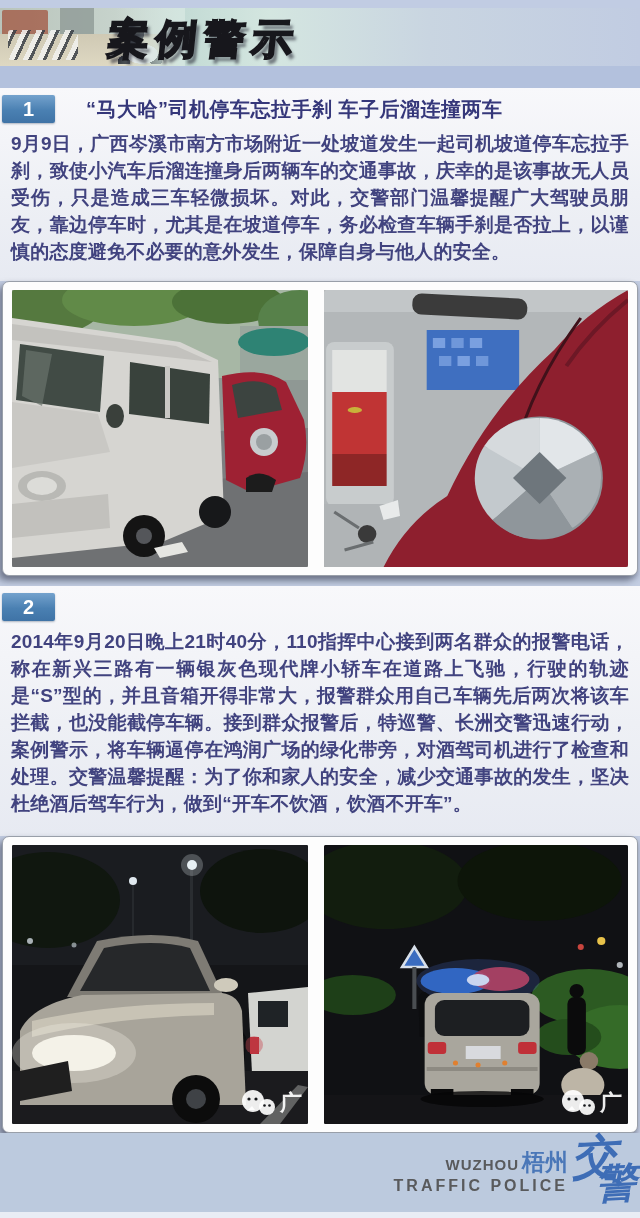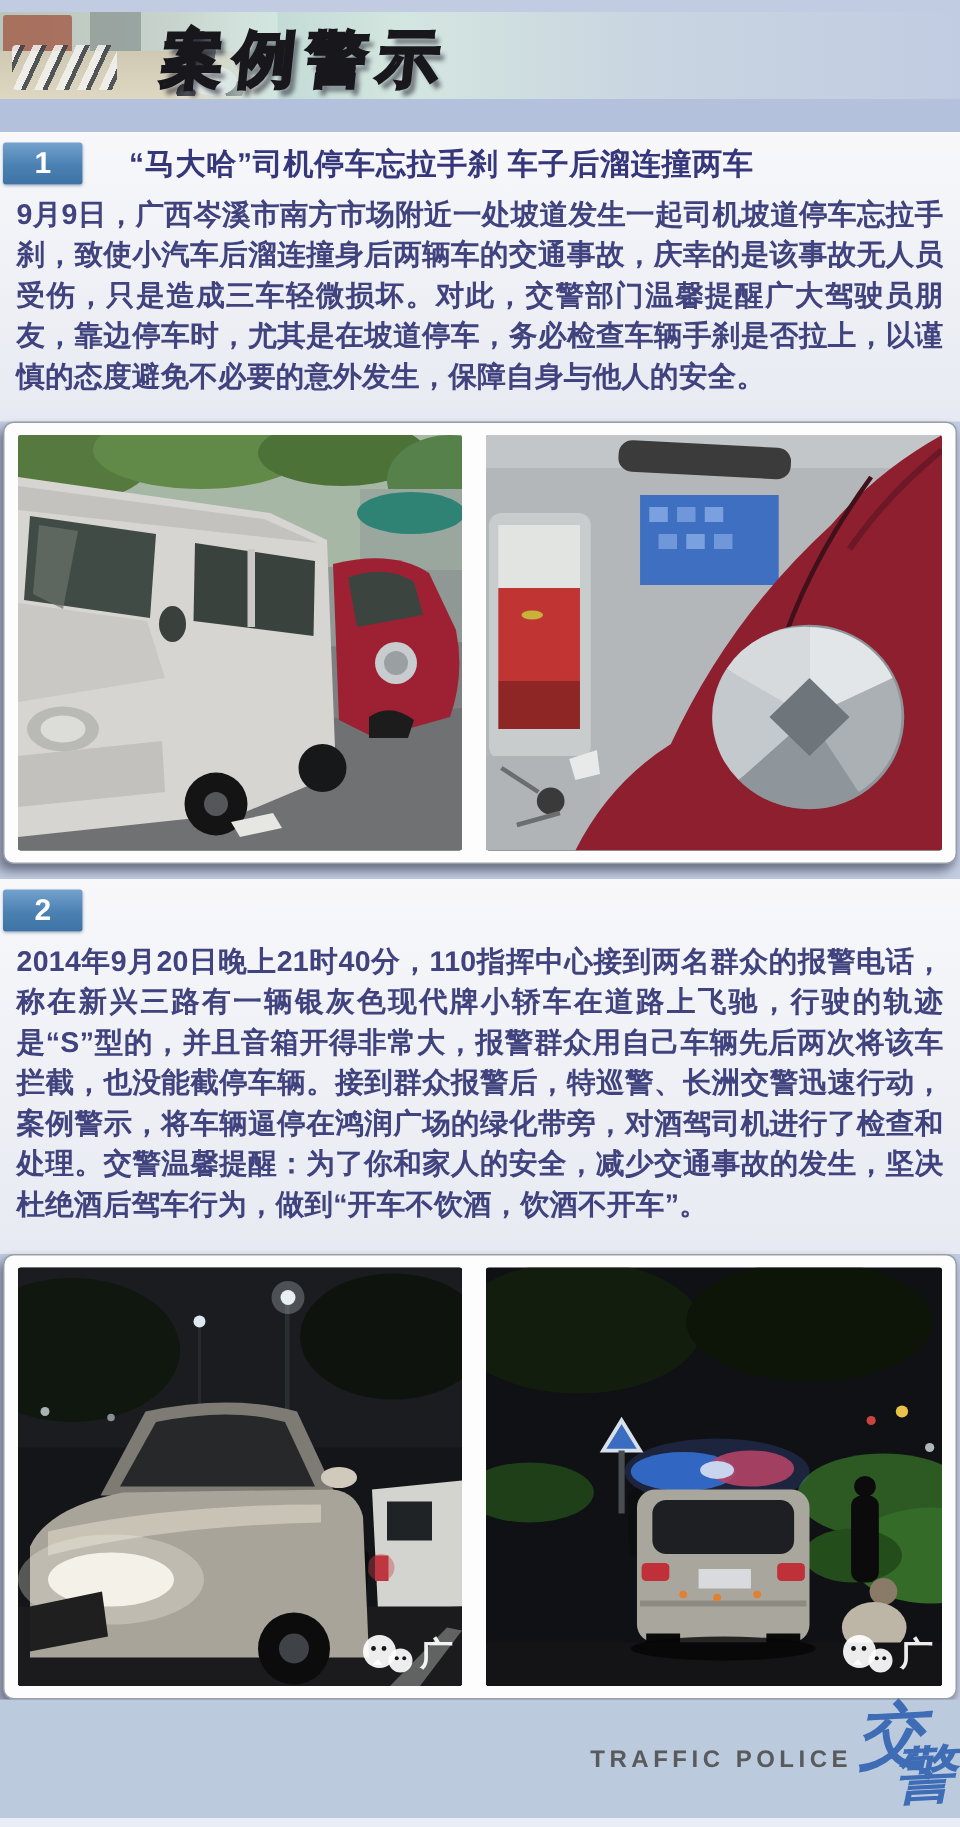--- a/index.html
+++ b/index.html
@@ -306,20 +306,24 @@
           <circle cx="27.5" cy="15.5" r="1.3" fill="#14161a"></circle>
         </svg>
         <span class="wm-char">广</span>
       </div>
     </div>
   </div>
 
   <footer class="footer">
     <div class="footer-inner">
       <div class="logo-lines">
+        <div class="logo-row1">
+          <span class="city-en">WUZHOU</span>
+          <span class="city-cn">梧州</span>
+        </div>
         <div class="subtitle-en">TRAFFIC POLICE</div>
       </div>
       <div class="seal">
         <span class="seal-top">交</span>
         <span class="seal-bottom">警</span>
       </div>
     </div>
     <div class="footer-bottom-strip"></div>
   </footer>
 

